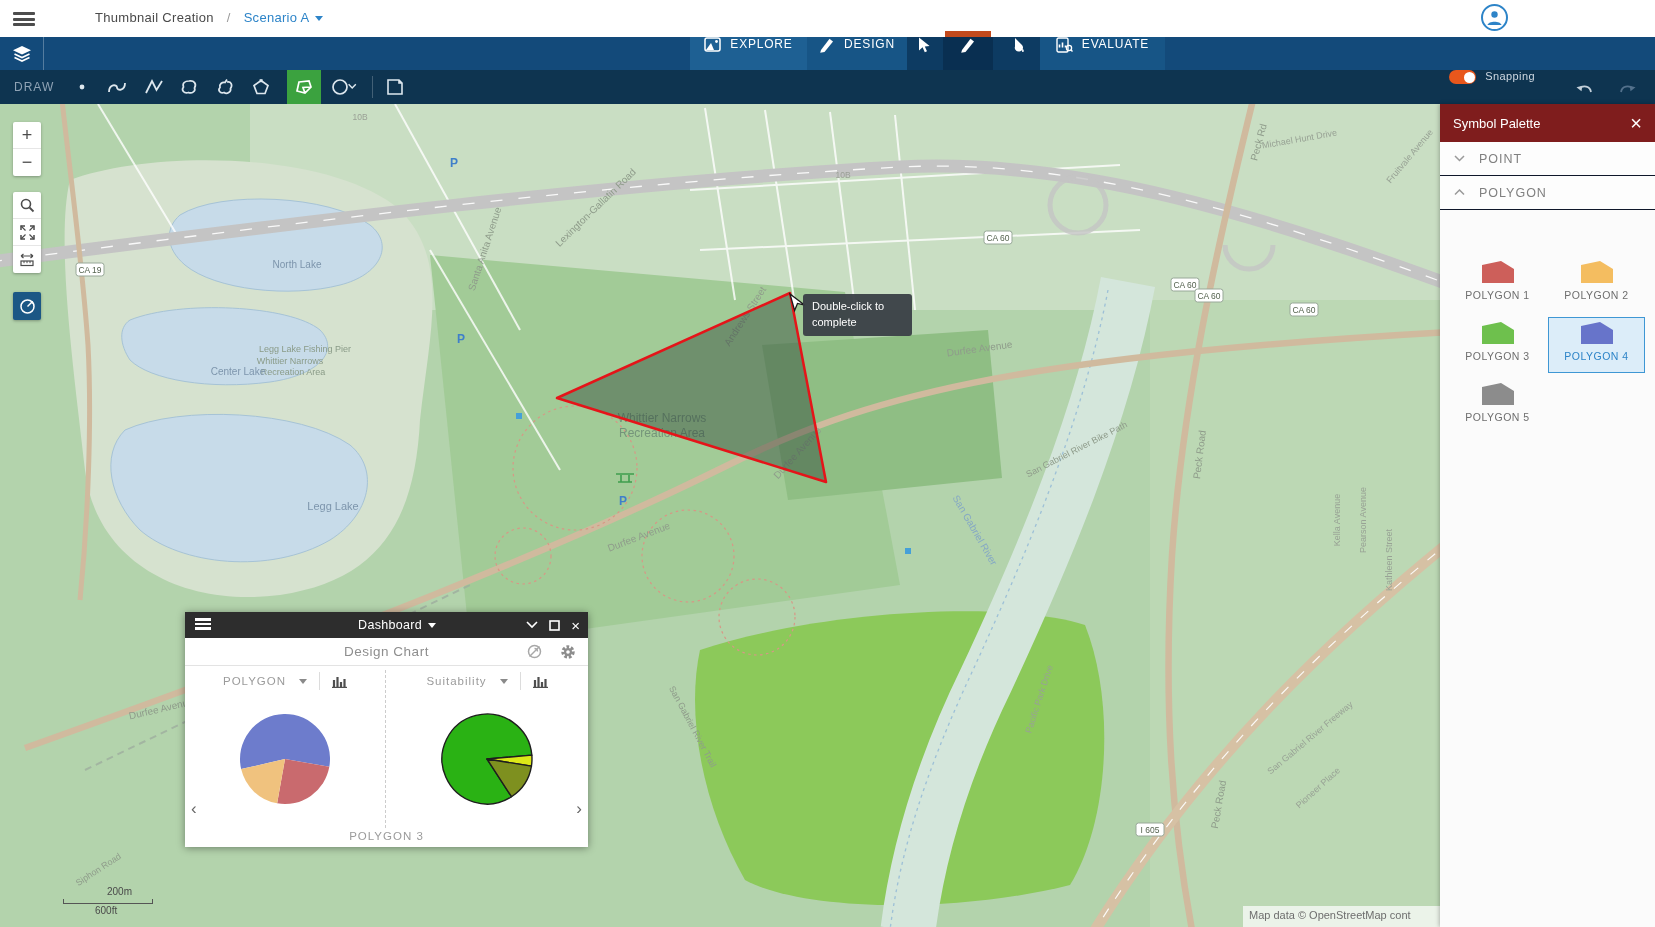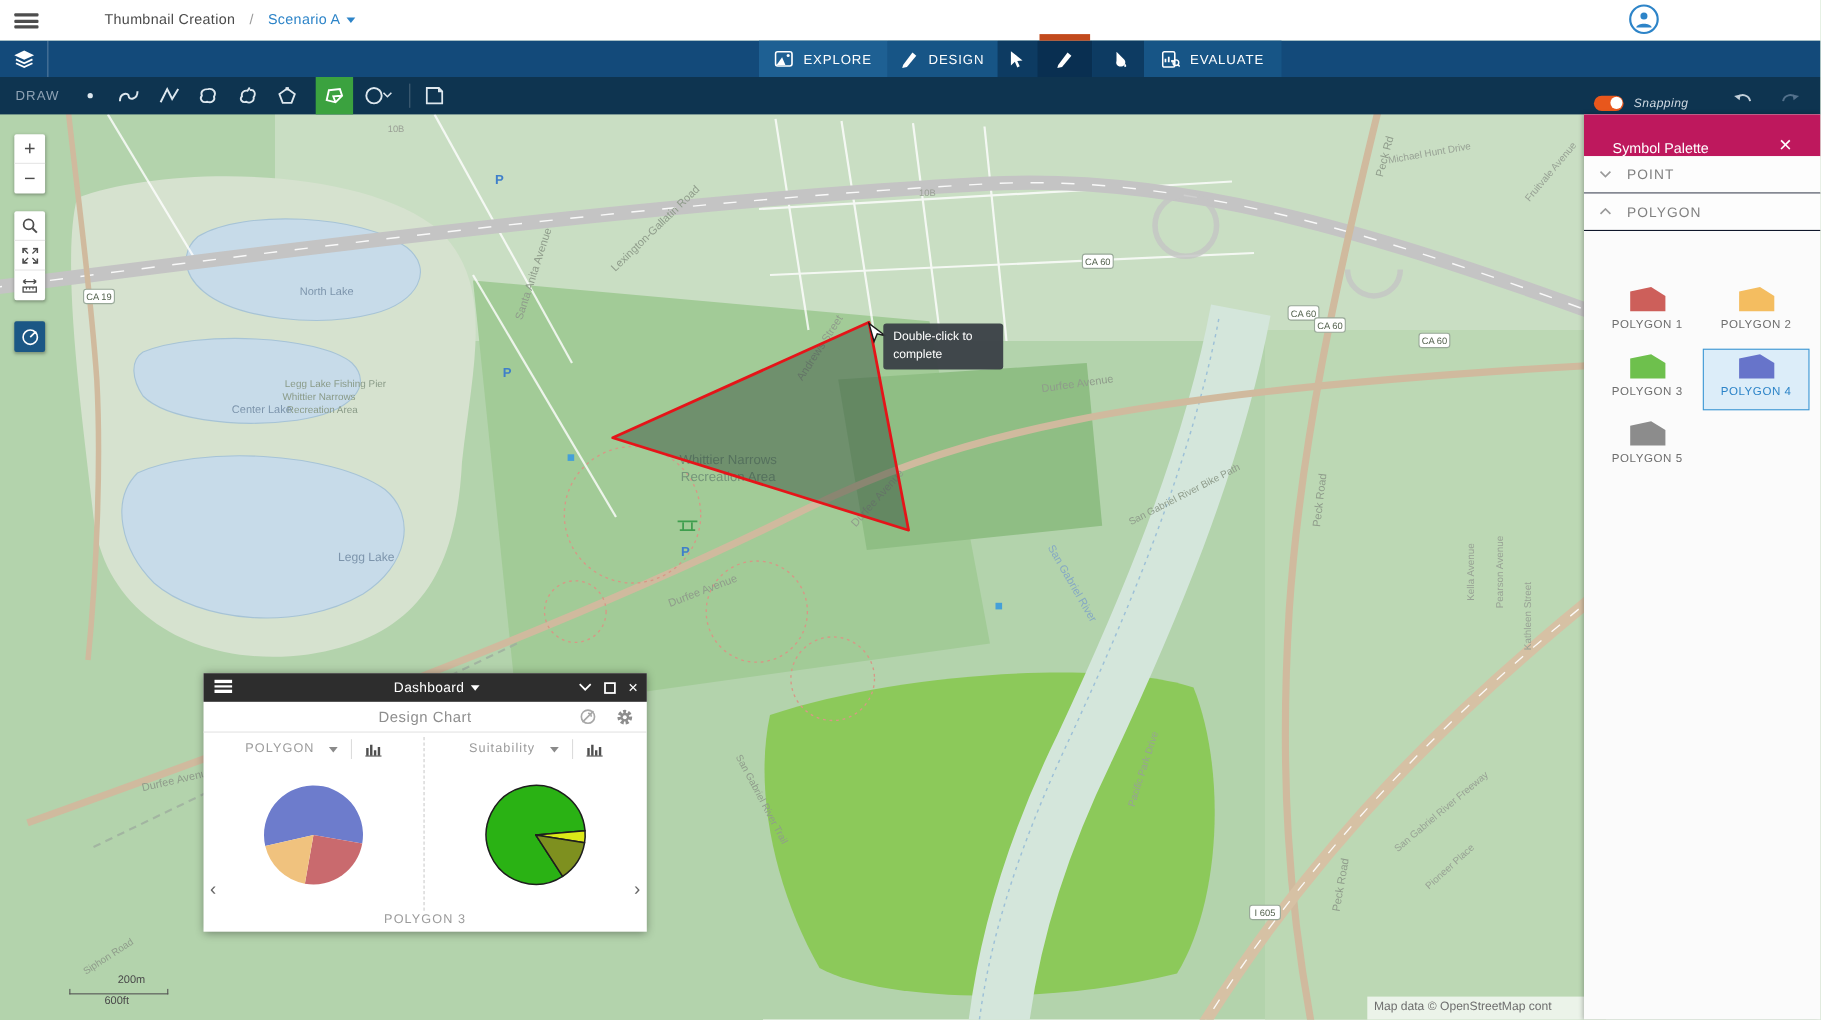--- a/index.html
+++ b/index.html
@@ -16,36 +16,36 @@
   .hamburger span { display:block; height:3px; background:#4d4d4d; margin-bottom:2.5px; border-radius:1px; }
   .crumbs { position:absolute; left:50px; top:10px; font-size:13px; color:#4a4a4a; letter-spacing:.3px;margin-left:45px; }
   .crumbs .sep { color:#9a9a9a; margin:0 9px; }
   .crumbs .scenario { color:#2d84c8; cursor:pointer; }
   .caret-dn { display:inline-block; width:0; height:0; border-left:4px solid transparent; border-right:4px solid transparent; border-top:5px solid #2d84c8; margin-left:5px; vertical-align:1px; }
   .avatar { position:absolute; right:147px; top:4px; width:27px; height:27px; border-radius:50%; border:2px solid #2d84c8; background:#fff; display:flex; align-items:center; justify-content:center; cursor:pointer; }
 
   
   .navbar { position:absolute; left:0; top:37px; width:1655px; height:33px; background:#134a7a; z-index:5; display:flex; }
   .nav-left-btn { width:44px; height:33px; display:flex; align-items:center; justify-content:center; border-right:1px solid rgba(255,255,255,.28); cursor:pointer; }
-  .nav-cell { height:33px; display:flex; align-items:center; justify-content:center; gap:9px; color:#fff; font-size:12px; letter-spacing:.8px; cursor:pointer; }
+  .nav-cell { height:33px; display:flex; justify-content:center; gap:9px; color:#fff; font-size:12px; letter-spacing:.8px; cursor:pointer; }
   .cell-explore { position:absolute; left:690px; width:117px; background:#1e6093; }
   .cell-design  { position:absolute; left:807px; width:100px; background:#175586; }
   .cell-arrow   { position:absolute; left:907px; width:36px;  background:#0d3b62; }
   .cell-pencil  { position:absolute; left:943px; width:50px;  background:#092f51; }
   .cell-paint   { position:absolute; left:993px; width:47px;  background:#0d3b62; }
   .cell-eval    { position:absolute; left:1040px; width:125px; background:#175586; }
   .active-tab-indicator { position:absolute; left:945px; top:31px; width:46px; height:6px; background:#c24a1d; z-index:6; }
 
   
   .drawbar { position:absolute; left:0; top:70px; width:1655px; height:34px; background:#0e3450; z-index:5; }
   .draw-label { position:absolute; left:14px; top:10px; color:#8fa3b5; font-size:12px; letter-spacing:1px; }
   .dtool { position:absolute; top:0; width:34px; height:34px; display:flex; align-items:center; justify-content:center; cursor:pointer; }
   .dtool.green { background:#3ba23f; }
   .dsep { position:absolute; top:6px; width:1px; height:22px; background:rgba(255,255,255,.22); }
-  .snap-wrap { position:absolute; right:120px; top:0; height:47px; display:flex; align-items:center; gap:9px;font-style:italic; }
+  .snap-wrap { position:absolute; right:120px; top:0; height:47px; display:flex; align-items:flex-start; gap:9px; }
   .toggle { width:27px; height:14px; border-radius:8px; background:#e8571c; position:relative; cursor:pointer; }
   .toggle .knob { position:absolute; right:1.5px; top:1.5px; width:11px; height:11px; background:#fff; border-radius:50%; }
   .snap-label { color:#cfd9e2; font-size:11px; letter-spacing:.4px; }
   .undo-redo { position:absolute; right:18px; top:0; height:34px; display:flex; align-items:center; gap:22px; }
 
   
   .ctrl-group { position:absolute; left:13px; width:28px; background:#fff; border-radius:2px; box-shadow:0 1px 3px rgba(0,0,0,.3); z-index:6; }
   .ctrl-btn { width:28px; height:27px; display:flex; align-items:center; justify-content:center; color:#4c4c4c; cursor:pointer; border-bottom:1px solid #e6e6e6; font-size:18px; }
   .ctrl-btn:last-child { border-bottom:none; }
   .zoom-grp { top:122px; }
@@ -79,21 +79,21 @@
   .card-head { display:flex; align-items:center; justify-content:center; gap:8px; height:30px; color:#9b9b9b; font-size:11.5px; letter-spacing:1px; }
   .card-head .caret-dn { border-top-color:#8a8a8a; cursor:pointer; }
   .card-head .vline { width:1px; height:18px; background:#dcdcdc; margin:0 4px; }
   .pie-svg { position:absolute; top:43px; left:50%; margin-left:-50px; }
   .dash-footer { position:absolute; left:0; bottom:5px; width:100%; text-align:center; color:#9b9b9b; font-size:11.5px; letter-spacing:1px; }
   .carousel { position:absolute; top:133px; color:#666; font-size:17px; cursor:pointer; }
   .carousel.left { left:6px; } .carousel.right { right:6px; }
 
   
   .palette { position:absolute; left:1440px; top:104px; width:215px; height:823px; background:#fbfbfb; z-index:8; box-shadow:-1px 0 4px rgba(0,0,0,.25); }
-  .pal-header { height:38px; background:#be185d; color:#fff; display:flex; align-items:flex-end; padding:0 26px; font-size:13px; }
+  .pal-header { height:38px; background:#7f1d1d; color:#fff; display:flex; align-items:center; padding:0 13px; font-size:13px; }
   .pal-header .title { flex:1; }
   .pal-close { font-size:20px; line-height:1; cursor:pointer; color:#fff; }
   .pal-section { height:34px; display:flex; align-items:center; gap:14px; padding:0 14px; border-bottom:1px solid #0f172a; color:#808080; font-size:12.5px; letter-spacing:1px; cursor:pointer; background:#fdfdfd; }
   .sym-grid { position:relative; height:240px; }
   .sym-cell { position:absolute; width:97px; height:56px; display:flex; flex-direction:column; align-items:center; justify-content:flex-start; cursor:pointer; border:1px solid transparent; }
   .sym-cell svg { margin-top:3px; }
   .sym-label { margin-top:5px; font-size:10.5px; letter-spacing:.5px; color:#6e6e6e; }
   .sym-cell.selected { background:#dcedf9; border:1px solid #3e97d4; }
   .sym-cell.selected .sym-label { color:#2d84c8; }
 

